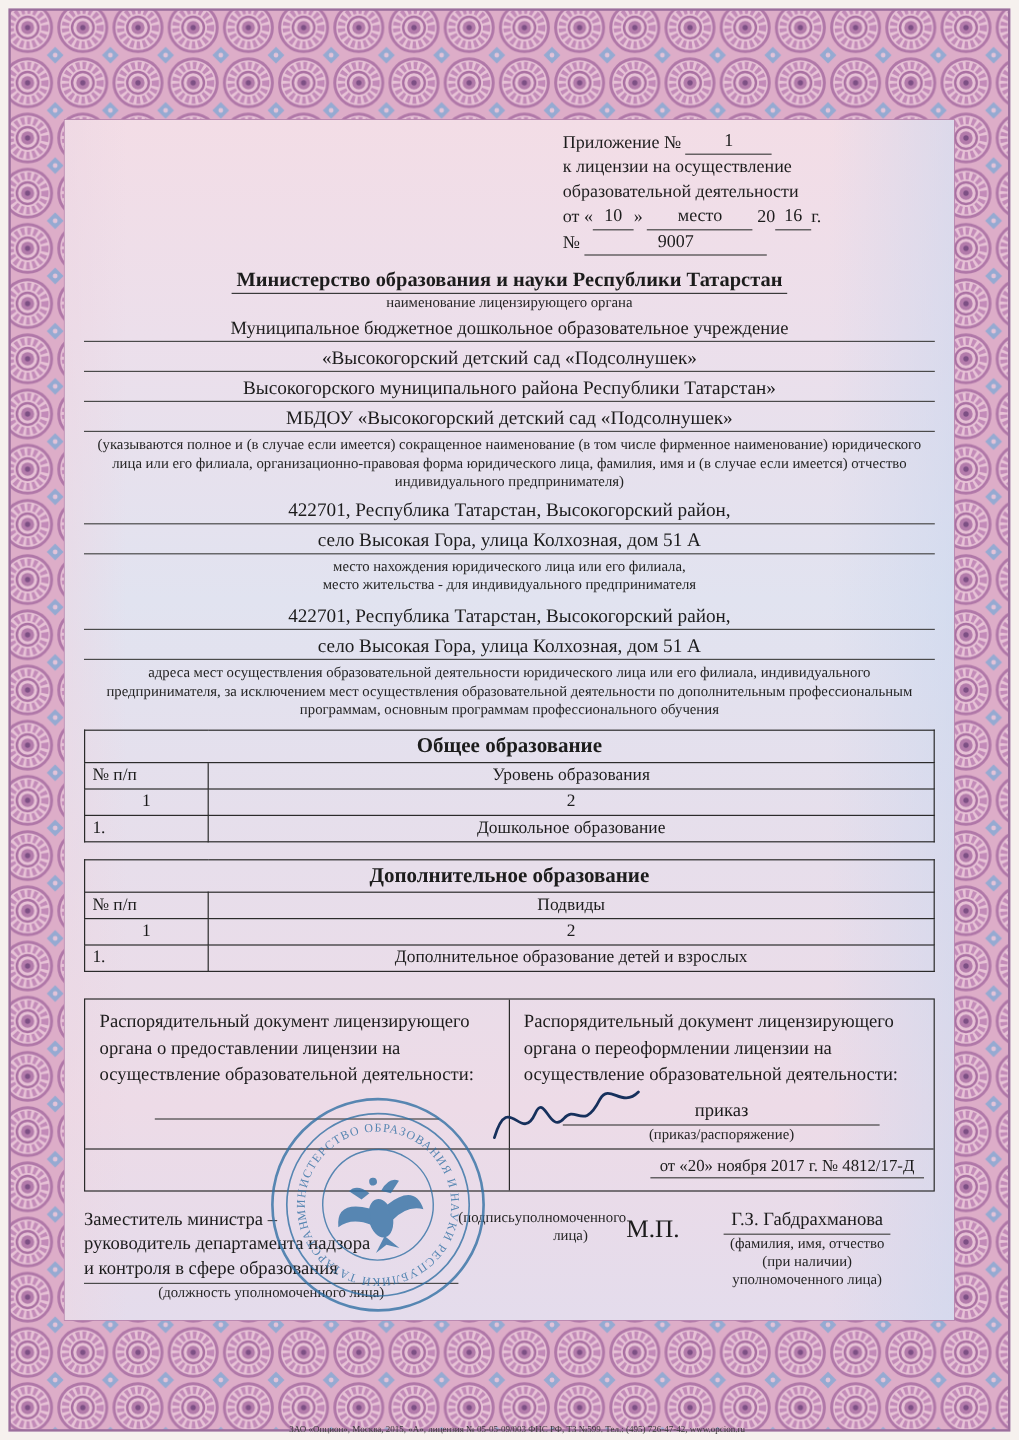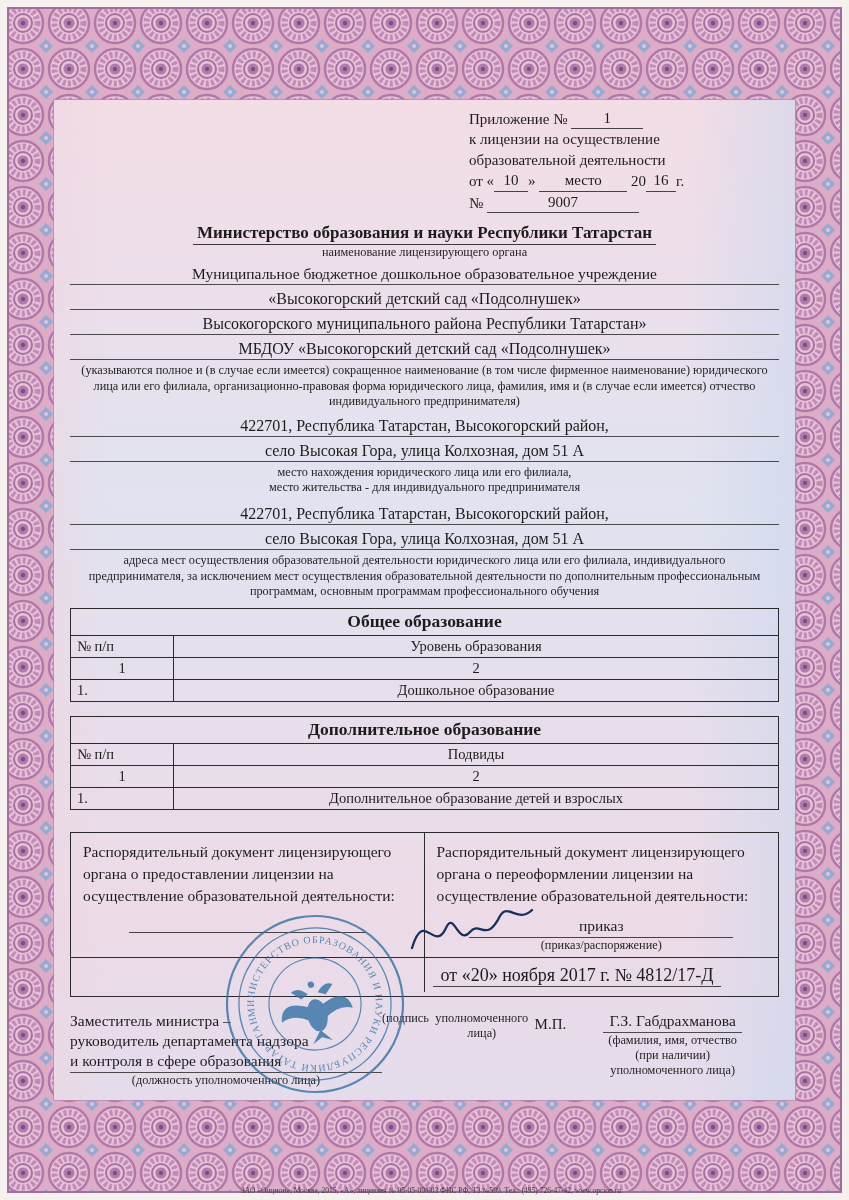--- a/index.html
+++ b/index.html
@@ -35,32 +35,32 @@
   .tbl{width:100%;border-collapse:collapse;margin-top:8px;}
   .tbl td{border:1px solid #2b2b2b;text-align:center;font-size:14.5px;padding:1px 6px;height:19px;}
   .tbl .t-title{font-size:17.5px;font-weight:bold;height:24px;}
   .tbl .cell-left{text-align:left;width:90px;}
   .tbl .cell-c{width:90px;}
   
   .orders{display:grid;grid-template-columns:1fr 1fr;border:1.2px solid #2b2b2b;margin-top:22px;font-size:15.5px;line-height:1.42;}
   .o-left{border-right:1.2px solid #2b2b2b;padding:8px 12px 4px;}
   .o-right{padding:8px 12px 4px;}
   .o-bl{border-right:1.2px solid #2b2b2b;border-top:1.2px solid #2b2b2b;height:34px;}
-  .o-br{border-top:1.2px solid #2b2b2b;text-align:left;padding:5px 8px 7px;font-size:18px;}
+  .o-br{border-top:1.2px solid #2b2b2b;text-align:right;padding:5px 8px 7px;font-size:14px;}
   .o-br .udate{border-bottom:1px solid #444;padding:0 8px 1px;}
   .blank-line{border-bottom:1px solid #444;width:72%;margin:24px auto 0;height:1px;}
   .doc-type{text-align:center;margin-top:8px;}
   .doc-type .dt{display:inline-block;border-bottom:1px solid #444;width:80%;}
   
   .sig{display:grid;grid-template-columns:44% 26% 30%;margin-top:14px;font-size:15.5px;line-height:1.3;}
   .sig .pos3{border-bottom:1px solid #4a4a4a;padding-bottom:1px;}
   .sig .c{text-align:center;}
   .sig .cap{font-size:12.3px;line-height:1.22;color:#242424;}
   .sig-mid{display:flex;flex-direction:row;justify-content:flex-end;padding-bottom:0;}
-  .mp{margin-top:4px;font-size:15px;}
+  .mp{margin-top:4px;font-size:21px;}
   .name-u{border-bottom:1px solid #4a4a4a;display:inline-block;padding:0 6px 1px;}
   
   .serial{display:flex;justify-content:space-between;align-items:baseline;margin-top:12px;padding:0 70px 0 14px;gap:32px;}
   .serial .lbl{font-size:16px;}
   .serial-val{font-family:"DejaVu Sans", sans-serif;font-weight:bold;font-size:16.5px;letter-spacing:2px;margin-left:8px;}
   .form-num{font-family:"DejaVu Sans", sans-serif;font-weight:normal;font-size:18px;letter-spacing:1.5px;color:#1f1f1f;}
   
   .stamp{position:absolute;left:169px;top:812px;width:184px;height:184px;opacity:.78;transform:rotate(-12deg);z-index:5;pointer-events:none;}
   .sig-scribble{position:absolute;left:352px;top:798px;z-index:6;pointer-events:none;}
   

